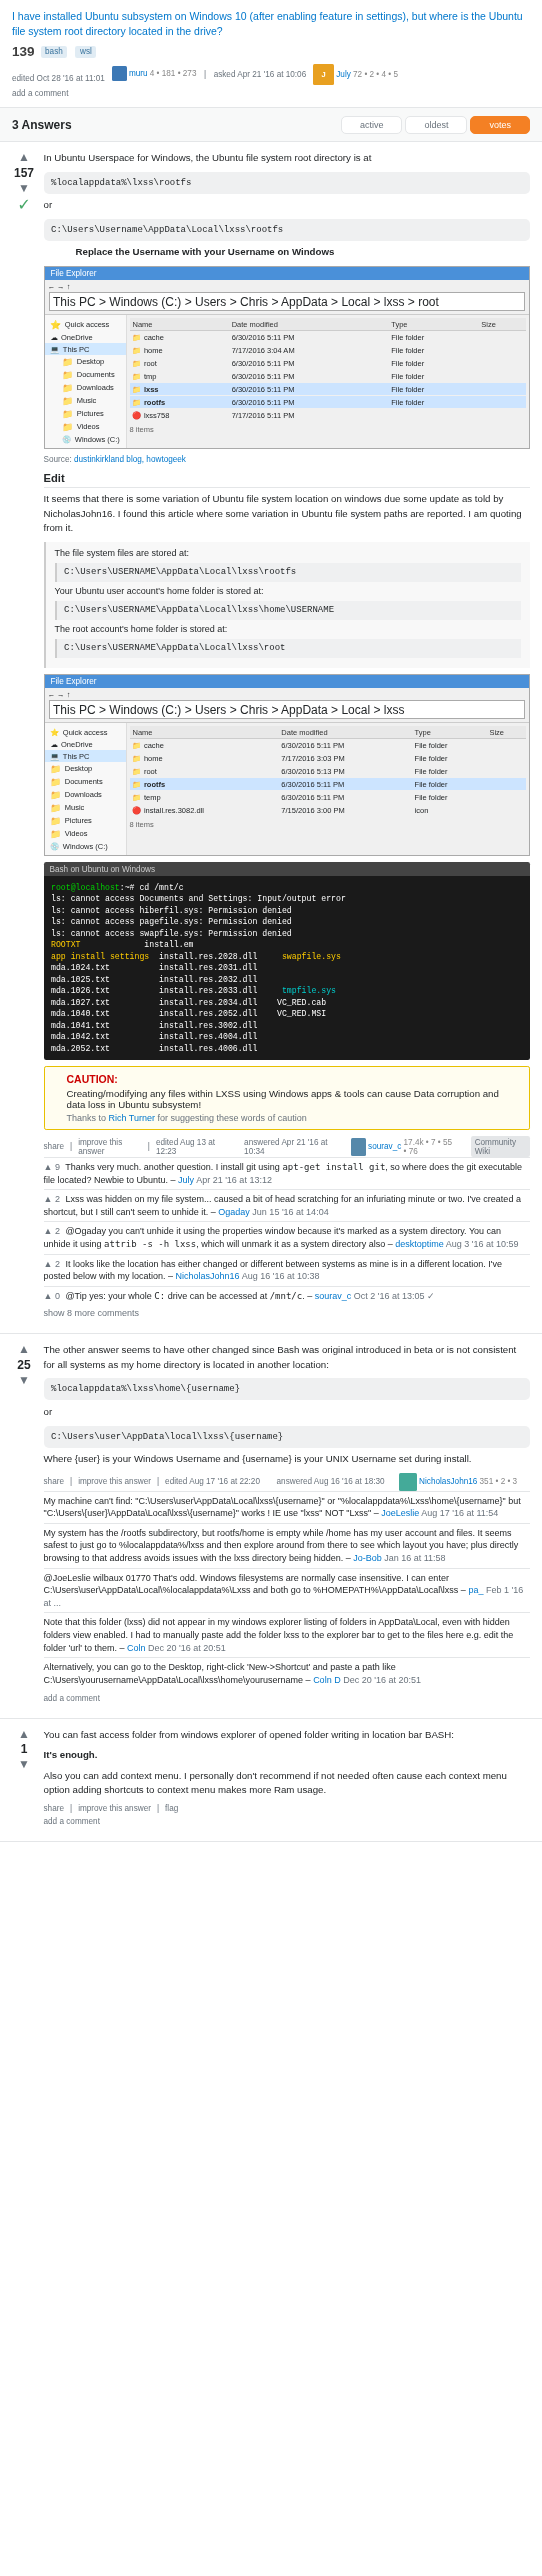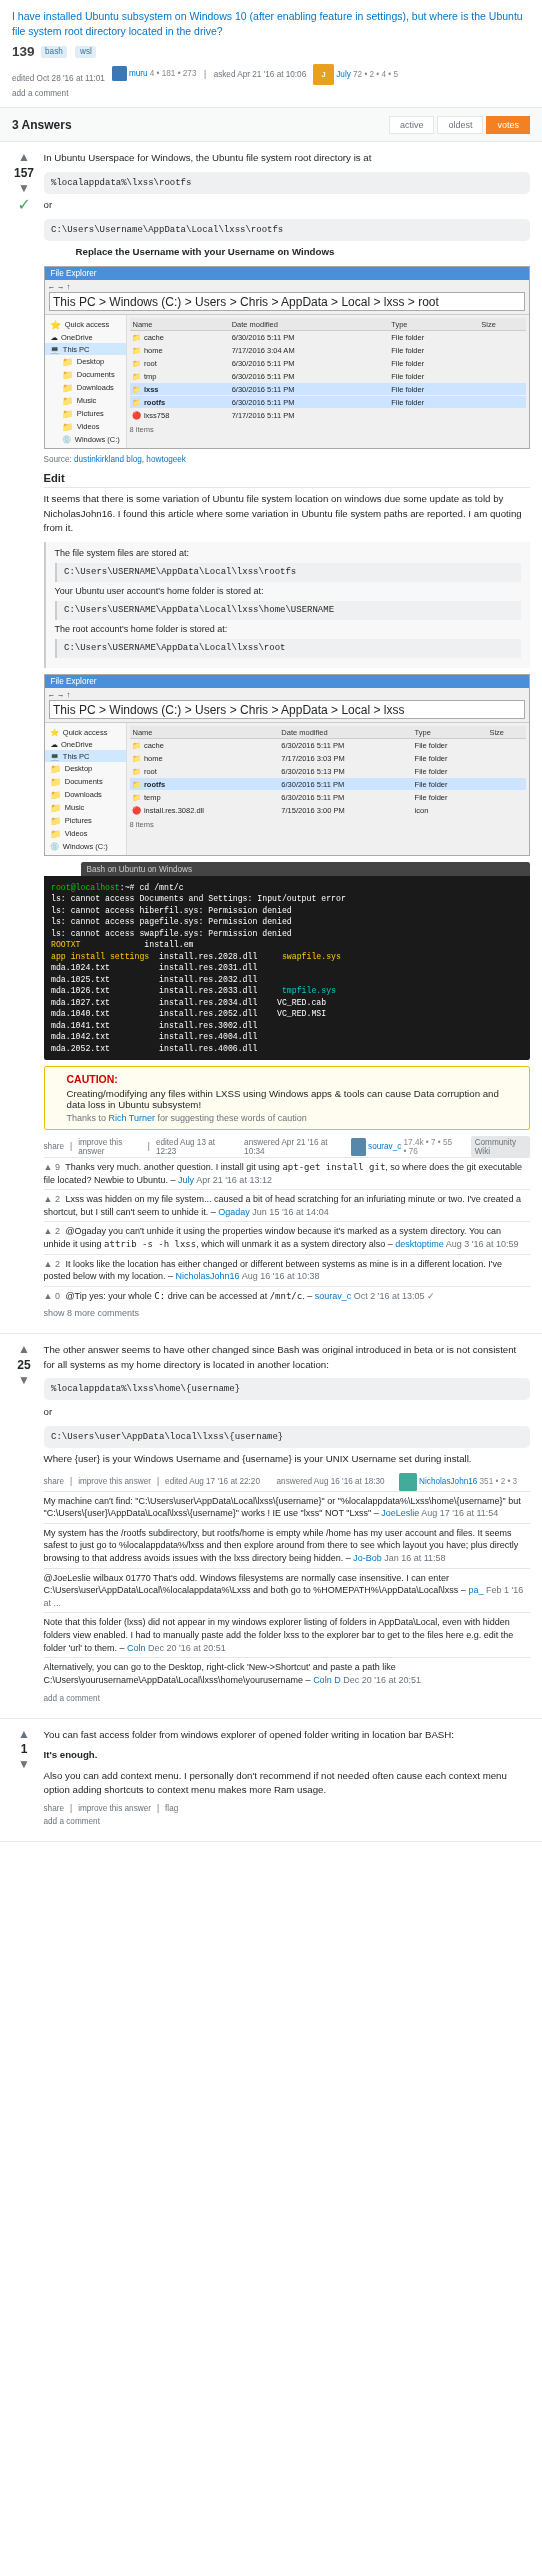--- a/index.html
+++ b/index.html
@@ -83,25 +83,25 @@
     }
     .answers-count {
       font-size: 12px;
       font-weight: bold;
     }
     .sort-tabs {
       display: flex;
       gap: 3px;
     }
     .sort-tab {
-      padding: 3px 10px;
+      padding: 3px 18px;
       font-size: 9px;
       color: #6a737c;
       border: 0.7px solid #e4e6e8;
-      border-radius: 0;
+      border-radius: 5px;
       cursor: pointer;
       background: #fff;
     }
     .sort-tab.active {
       color: #fff;
       background: #f48024;
       border-color: #f48024;
     }
 
     
@@ -239,21 +239,20 @@
     .term-yellow { color: #ffcc00; }
     .term-cyan { color: #00cccc; }
     .term-white { color: #ffffff; }
     .term-titlebar {
       background: #444;
       color: #ccc;
       padding: 2.2px 6px;
       font-size: 8.2px;
       border-radius: 2.2px 2.2px 0 0;
       margin-bottom: 0;
-      margin-left: 37px;
     }
     .terminal.with-title {
       border-radius: 0 0 2.2px 2.2px;
       margin-top: 0;
     }
 
     
     .caution-box {
       border: 1.5px solid #e8c000;
       border-radius: 2.2px;

